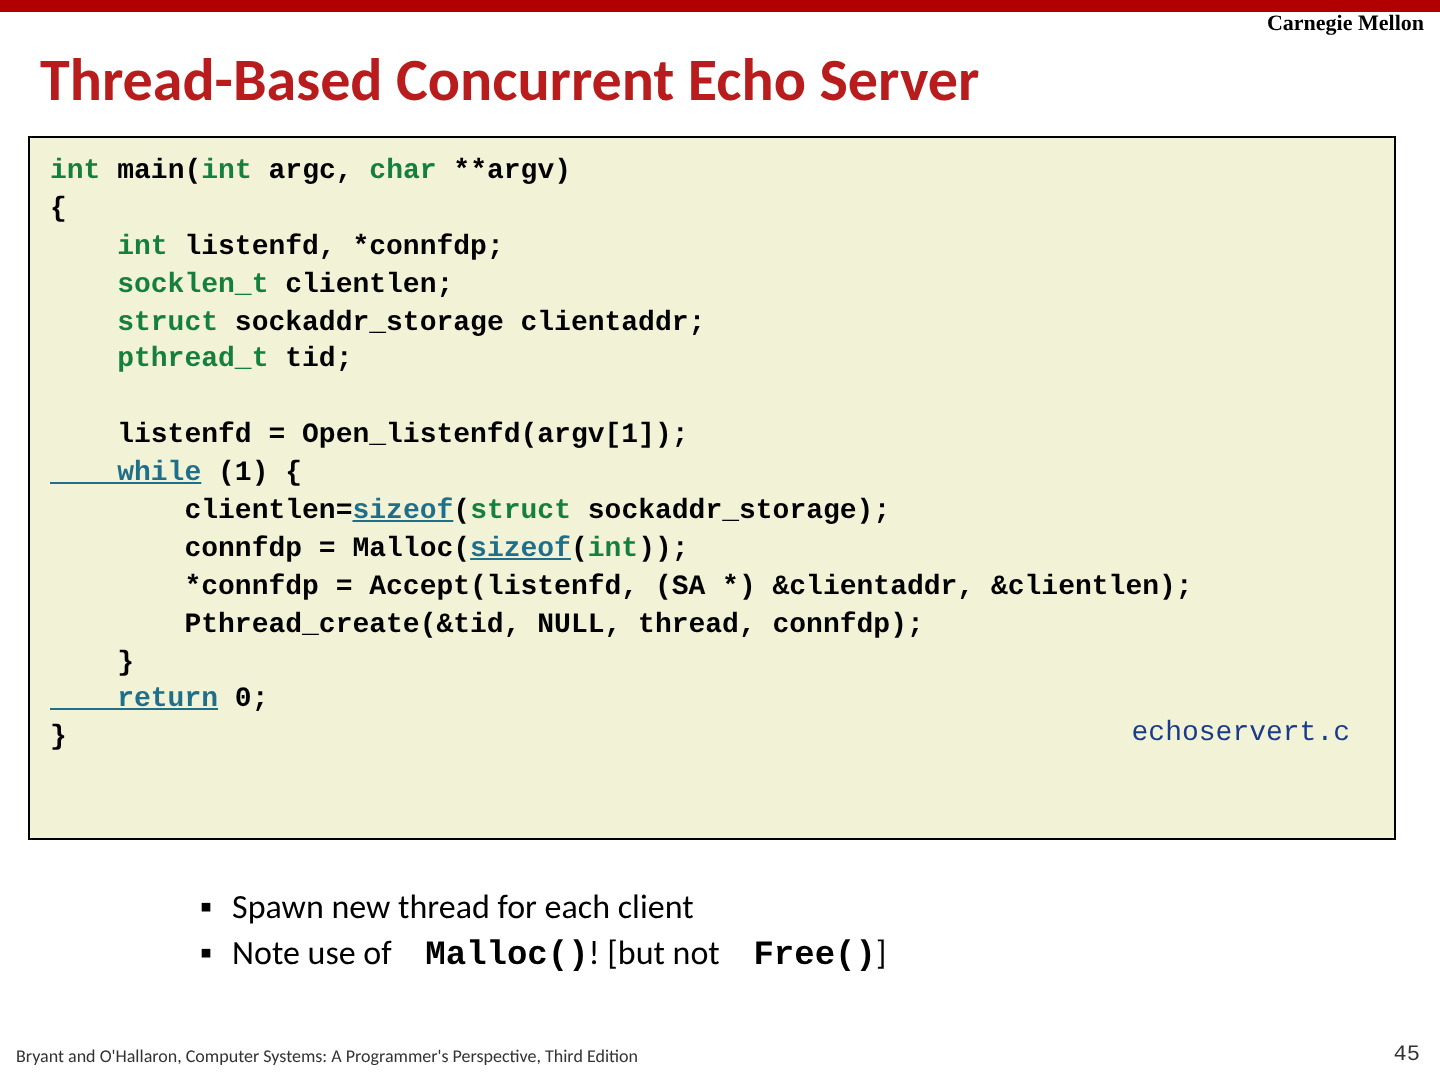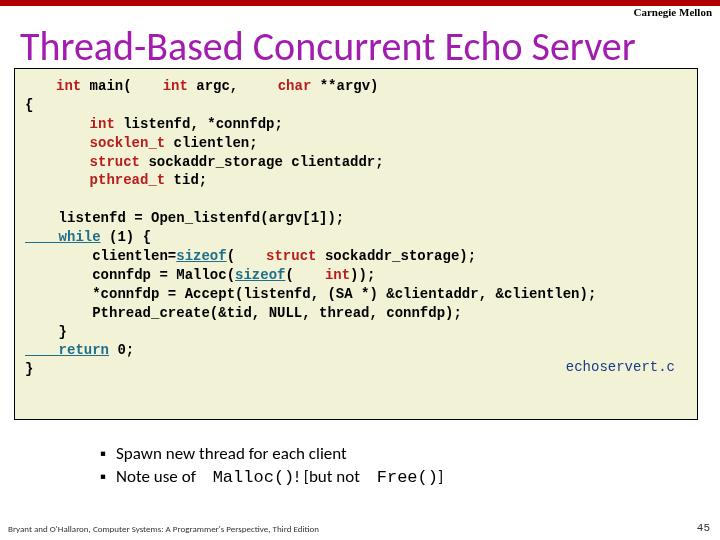--- a/index.html
+++ b/index.html
@@ -25,41 +25,41 @@
     top: 6px;
     right: 8px;
     font-size: 11px;
     font-weight: bold;
     font-family: Liberation Serif, serif;
   }
   .title {
     position: absolute;
     top: 22px;
     left: 20px;
-    font-size: 40px;
-    font-weight: normal;
-    color: #a21caf;
+    font-size: 30px;
+    font-weight: bold;
+    color: #b91c1c;
   }
   .code-box {
     position: absolute;
     top: 68px;
     left: 14px;
     width: 684px;
     height: 352px;
     background: #f2f2d6;
     border: 1px solid #000;
     box-sizing: border-box;
     padding: 8px 10px;
     font-family: "Courier New", monospace;
     font-size: 14px;
     font-weight: bold;
     line-height: 1.35;
     white-space: pre;
   }
-  .kw-type { color: #b91c1c; margin-left: 31px; }
+  .kw-type { color: #15803d; }
   .kw-ctrl { color: #1f6f8b; text-decoration: underline; }
   .file-label {
     position: absolute;
     right: 22px;
     bottom: 42px;
     font-family: "Courier New", monospace;
     font-weight: normal;
     font-size: 14px;
     color: #1a3a8a;
   }
@@ -71,21 +71,21 @@
   }
   .bullets li {
     list-style: none;
     margin: 2px 0;
   }
   .bullets li::before {
     content: "▪";
     color: #000;
     margin-right: 10px;
   }
-  .mono { font-family: "Courier New", monospace; font-weight: normal; padding-left: 13px; }
+  .mono { font-family: "Courier New", monospace; font-weight: bold; padding-left: 13px; }
   .footer {
     position: absolute;
     bottom: 6px;
     left: 8px;
     font-size: 9px;
     color: #333;
     text-align: right;
   }
   .page-num {
     position: absolute;

